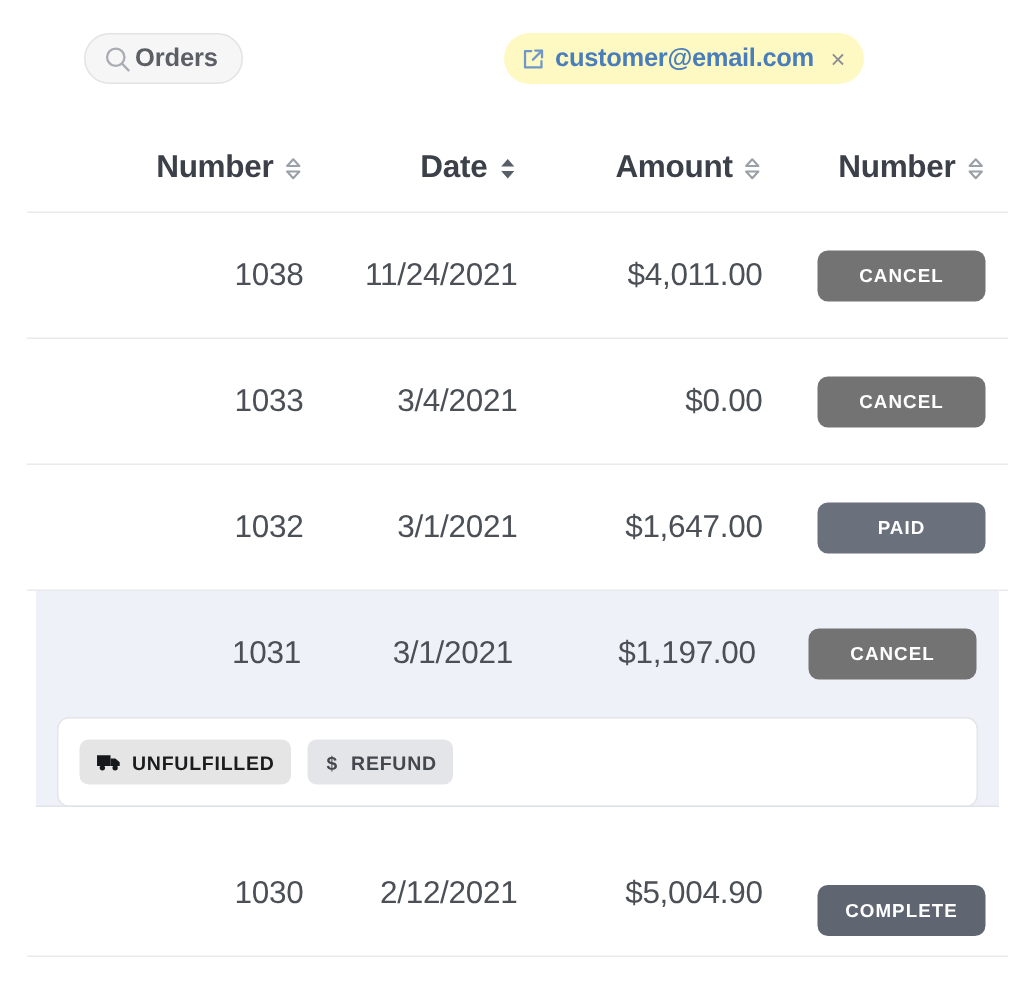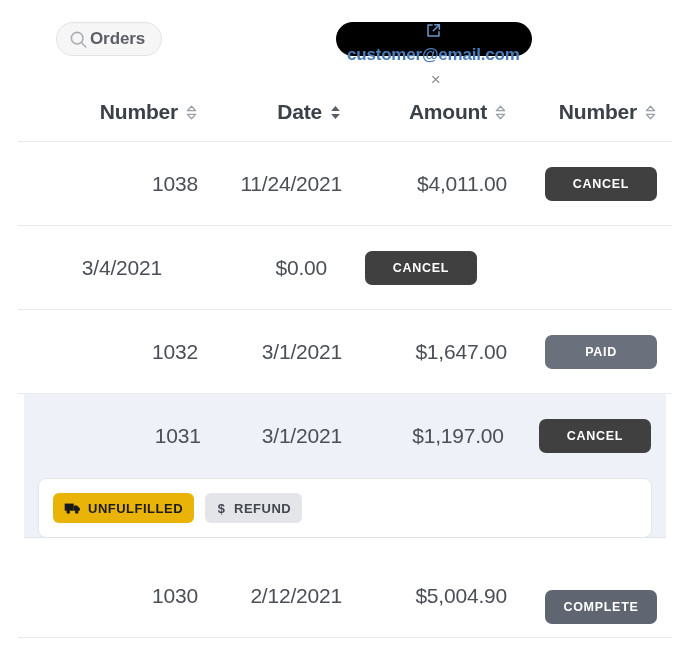--- a/index.html
+++ b/index.html
@@ -52,23 +52,22 @@
     font-weight: 600;
     color: #5c5f66;
     letter-spacing: -0.1px;
   }
 
   .chip-email {
     position: absolute;
     left: 336px;
     top: 22px;
     padding: 0 12px 0 11px;
-    background: #000000;
+    background: #fef9c3;
     gap: 6px;
-    flex-direction: column;
   }
   .chip-email .chip-label {
     font-size: 17px;
     font-weight: 700;
     color: #4a7ebb;
     letter-spacing: -0.2px;
   }
   .chip-close {
     font-size: 17px;
     color: #8a8d93;
@@ -86,21 +85,21 @@
     left: 0;
     top: 78px;
     width: 690px;
   }
 
   .row {
     position: relative;
     display: flex;
     align-items: center;
     height: 84px;
-    padding-left: 18px;
+    padding-left: 24px;
     padding-right: 33px;
   }
 
   .row::after {
     content: "";
     position: absolute;
     left: 18px;
     right: 18px;
     bottom: 0;
     height: 1px;
@@ -151,21 +150,21 @@
     min-width: 112px;
     height: 34px;
     padding: 0 14px;
     border-radius: 7px;
     font-size: 12.5px;
     font-weight: 700;
     letter-spacing: 0.7px;
     color: #ffffff;
     cursor: pointer;
   }
-  .badge-cancel   { background: #404040; }
+  .badge-cancel   { background: #737373; }
   .badge-paid     { background: #6b717c; }
   .badge-complete { background: #5f6671; margin-top: 22px; }
 
   
   .group-selected {
     position: relative;
     background: #eef1f7;
     margin: 0 24px;
   }
   .group-selected .row {
@@ -195,21 +194,21 @@
     align-items: center;
     gap: 7px;
     height: 30px;
     padding: 0 11px;
     border-radius: 6px;
     font-size: 13px;
     font-weight: 700;
     letter-spacing: 0.5px;
     cursor: pointer;
   }
-  .tag-unfulfilled { background: #eab308; color: #1b1c1e; }
+  .tag-unfulfilled { background: #e5e5e5; color: #1b1c1e; }
   .tag-refund      { background: #e4e5e8; color: #43474e; }
 
   .group-selected::after {
     content: "";
     position: absolute;
     left: 0; right: 0; bottom: 0;
     height: 1px;
     background: #dfe3ea;
   }
 </style>
@@ -293,20 +292,21 @@
     <div class="row">
       <div class="cell col-number">1038</div>
       <div class="cell col-date">11/24/2021</div>
       <div class="cell col-amount">$4,011.00</div>
       <div class="cell col-status">
         <span class="badge badge-cancel">CANCEL</span>
       </div>
     </div>
 
     <div class="row">
+      <div class="cell col-number">1033</div>
       <div class="cell col-date">3/4/2021</div>
       <div class="cell col-amount">$0.00</div>
       <div class="cell col-status">
         <span class="badge badge-cancel">CANCEL</span>
       </div>
     </div>
 
     <div class="row">
       <div class="cell col-number">1032</div>
       <div class="cell col-date">3/1/2021</div>

